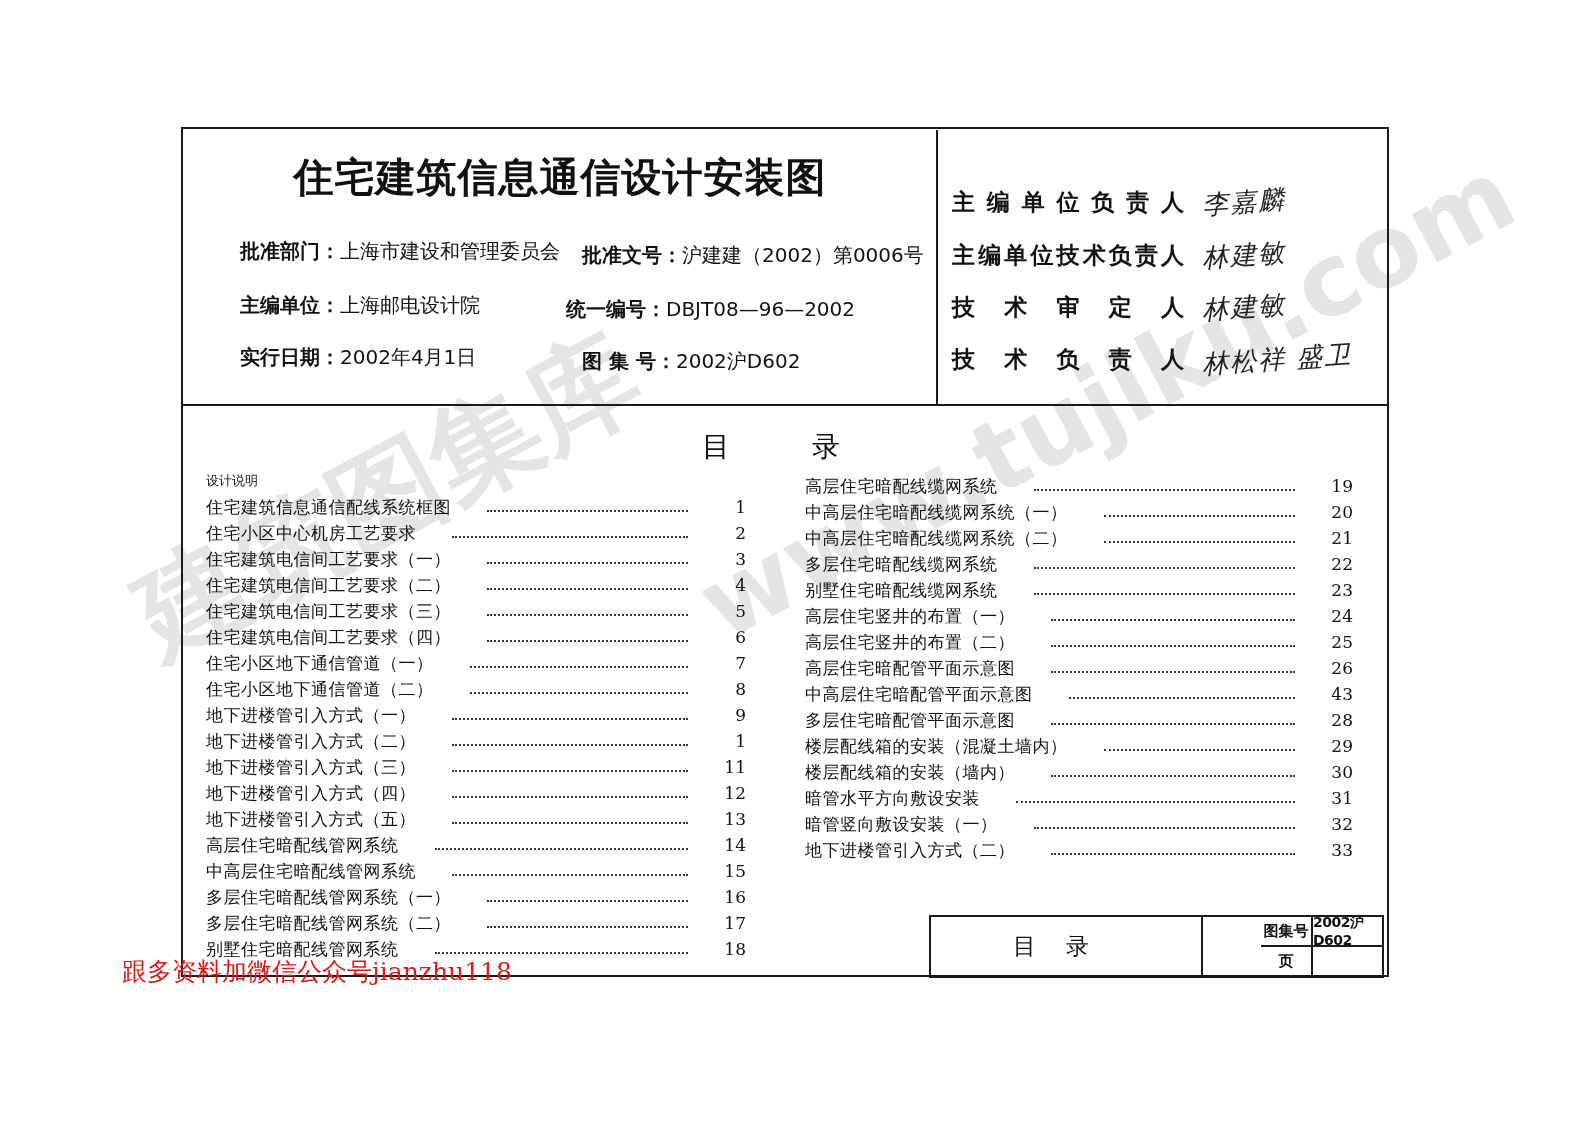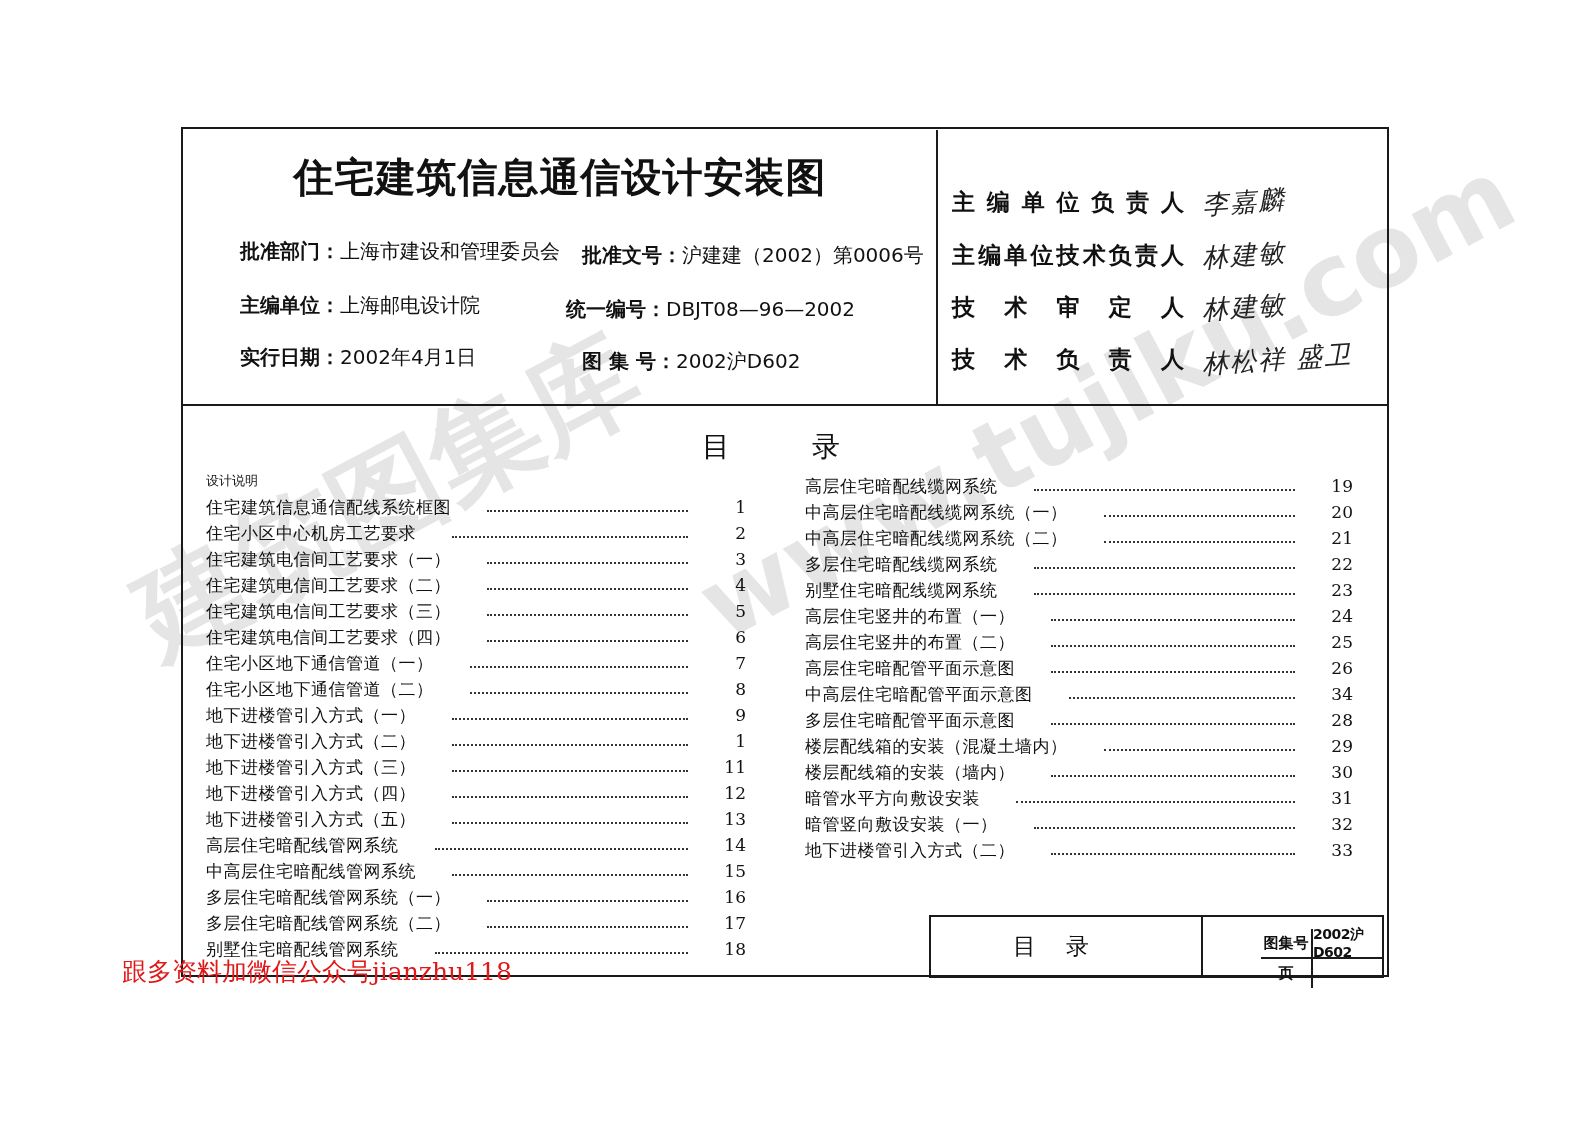--- a/index.html
+++ b/index.html
@@ -55,21 +55,21 @@
       border: 2px solid #1a1a1a; box-sizing: border-box;
     }
     .tb-name {
       position: absolute; left: 0; top: 0; width: 272px; height: 100%;
       display: flex; align-items: center; justify-content: center;
       font-family: Liberation Mono, monospace; font-size: 23px; letter-spacing: 30px;
       border-right: 2px solid #1a1a1a; box-sizing: border-box;
     }
     .tb-cell {
       position: absolute; display: flex; align-items: center; justify-content: center;
-      font-family: "DejaVu Sans", sans-serif; font-size: 15px; box-sizing: border-box; margin-top: 12px;
+      font-family: "DejaVu Sans", sans-serif; font-size: 15px; box-sizing: border-box;
     }
     .watermark {
       position: absolute; font-family: "DejaVu Sans", sans-serif; font-weight: bold;
       color: rgba(160,160,160,0.28); white-space: nowrap; pointer-events: none;
     }
     .promo {
       position: absolute; left: 122px; top: 955px; font-family: "DejaVu Serif", serif;
       font-size: 25px; color: #e01818; white-space: nowrap;
     }
   </style>
@@ -285,21 +285,21 @@
       <span class="p">25</span>
     </div>
   <div class="toc-item">
       <span class="t">高层住宅暗配管平面示意图</span>
       <span class="dots"></span>
       <span class="p">26</span>
     </div>
   <div class="toc-item">
       <span class="t">中高层住宅暗配管平面示意图</span>
       <span class="dots"></span>
-      <span class="p">34</span>
+      <span class="p">43</span>
     </div>
   <div class="toc-item">
       <span class="t">多层住宅暗配管平面示意图</span>
       <span class="dots"></span>
       <span class="p">28</span>
     </div>
   <div class="toc-item">
       <span class="t">楼层配线箱的安装（混凝土墙内）</span>
       <span class="dots"></span>
       <span class="p">29</span>

